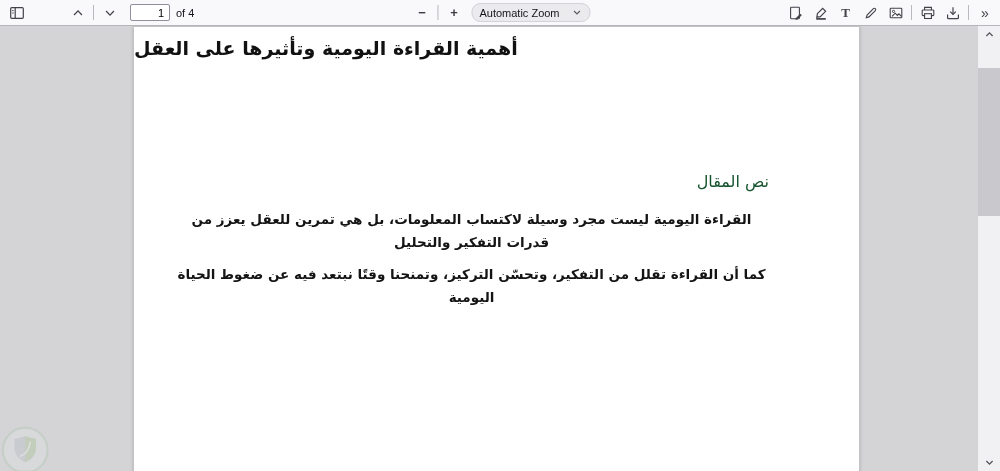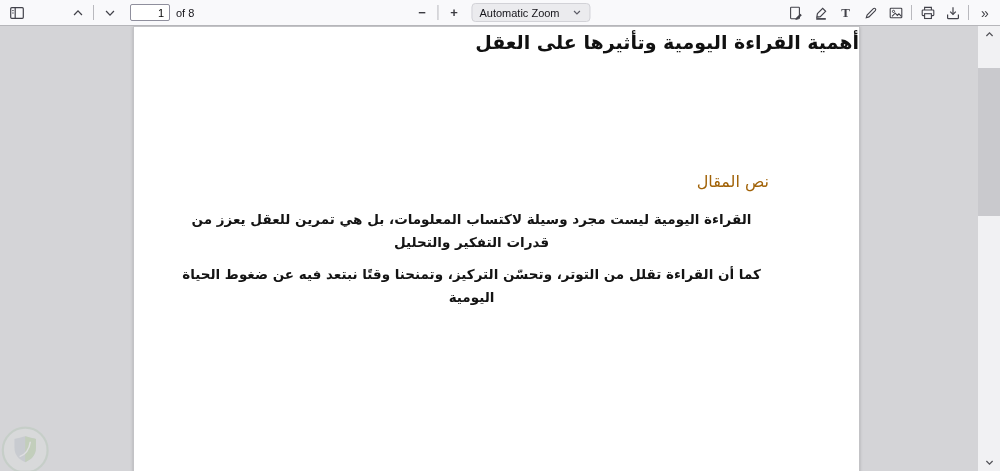--- a/index.html
+++ b/index.html
@@ -17,37 +17,37 @@
     color:#42424a; border-radius:2px; cursor:default; background:transparent; border:none; }
   .tb-btn svg { display:block; }
   .tb-sep { width:1px; height:15px; background:#b9b9be; margin:0 3px; }
   .pageinput { width:40px; height:17px; border:1px solid #8f8f9d; background:#fff;
     font-size:11px; text-align:right; padding:0 5px 0 2px; margin:0 6px 0 8px; border-radius:2px;
     font-family:"Liberation Sans", sans-serif; }
   .pagecount { font-size:11px; color:#15141a; white-space:nowrap; }
   .chevgroup { margin-left:36px; display:flex; align-items:center; }
   .glyphbtn { font-size:13px; font-weight:bold; color:#3c3c42; }
   .zoomsel { height:19px; margin-left:5px; background:#ebebee; border:1px solid #d2d2d7;
-    border-radius:4px; display:flex; align-items:center; padding:0 7px; font-size:11px;
+    border-radius:9px; display:flex; align-items:center; padding:0 7px; font-size:11px;
     color:#15141a; min-width:112px; justify-content:space-between; }
   .zoomsel .zc { color:#5b5b66; margin-left:12px; display:flex; }
   .ticon { font-size:13px; font-weight:bold; font-family:"Liberation Serif", serif; }
   .more { font-size:14px; color:#3c3c42; letter-spacing:-1px; }
 
   
   .viewer { position:absolute; top:26px; left:0; right:22px; bottom:0; overflow:hidden; }
   .pdf-page { position:absolute; left:133px; top:0; width:727px; height:980px;
     background:#ffffff; border:1px solid #c3c3c6; box-shadow:0 1px 3px rgba(0,0,0,.18);
     direction:rtl; }
 
-  .doc-title { position:absolute; top:0; left:0; right:0; text-align:right;
+  .doc-title { position:absolute; top:6px; left:0; right:0; text-align:left;
     font-size:19px; font-weight:bold; color:#111; line-height:30px;
     font-family:"DejaVu Sans", sans-serif; }
   .sec-head { position:absolute; top:143px; right:90px; left:28px; text-align:right;
-    font-size:16px; font-weight:normal; color:#a16207; line-height:24px;
+    font-size:16px; font-weight:normal; color:#14532d; line-height:24px;
     font-family:"DejaVu Sans", sans-serif; }
   .paras { position:absolute; top:181px; right:90px; left:40px; text-align:center; }
   .paras p { font-size:13.5px; font-weight:bold; color:#141414; line-height:23px;
     margin-bottom:9px; font-family:"DejaVu Sans", sans-serif; }
 
   
   .scrollbar { position:absolute; top:26px; right:0; bottom:0; width:22px; background:#f1f1f3; }
   .sb-arrow { position:absolute; left:0; width:22px; height:17px; display:flex;
     align-items:center; justify-content:center; color:#54545a; }
   .sb-up { top:0; } .sb-down { bottom:0; }
@@ -82,21 +82,21 @@
       <div class="tb-sep"></div>
       <button class="tb-btn">
         <span>
             <svg width="14" height="14" viewBox="0 0 16 16">
               <polyline points="3.5,5.8 8,10.4 12.5,5.8" fill="none" stroke="currentColor" stroke-width="1.5"></polyline>
             </svg>
           </span>
       </button>
     </div>
     <input class="pageinput" value="1" style="">
-    <span class="pagecount">of 8</span>
+    <span class="pagecount">of 4</span>
   </div>
 
   <div class="tb-center">
     <button class="tb-btn glyphbtn">−</button>
     <div class="tb-sep"></div>
     <button class="tb-btn glyphbtn">+</button>
     <div class="zoomsel">
       <span>Automatic Zoom</span>
       <span class="zc">
           <svg width="11" height="11" viewBox="0 0 12 12">
@@ -163,21 +163,21 @@
     <button class="tb-btn more">»</button>
   </div>
 </div>
 
 <div class="viewer">
   <div class="pdf-page" dir="rtl" lang="ar">
     <div class="doc-title">أهمية القراءة اليومية وتأثيرها على العقل</div>
     <div class="sec-head">نص المقال</div>
     <div class="paras">
       <p>القراءة اليومية ليست مجرد وسيلة لاكتساب المعلومات، بل هي تمرين للعقل يعزز من قدرات التفكير والتحليل</p>
-      <p>كما أن القراءة تقلل من التوتر، وتحسّن التركيز، وتمنحنا وقتًا نبتعد فيه عن ضغوط الحياة اليومية</p>
+      <p>كما أن القراءة تقلل من التفكير، وتحسّن التركيز، وتمنحنا وقتًا نبتعد فيه عن ضغوط الحياة اليومية</p>
     </div>
   </div>
 </div>
 
 <div class="scrollbar">
   <div class="sb-arrow sb-up">
     <span><svg width="11" height="11" viewBox="0 0 12 12">
           <polyline points="2.6,7.6 6,4.2 9.4,7.6" fill="none" stroke="currentColor" stroke-width="1.4"></polyline>
         </svg></span>
   </div>

